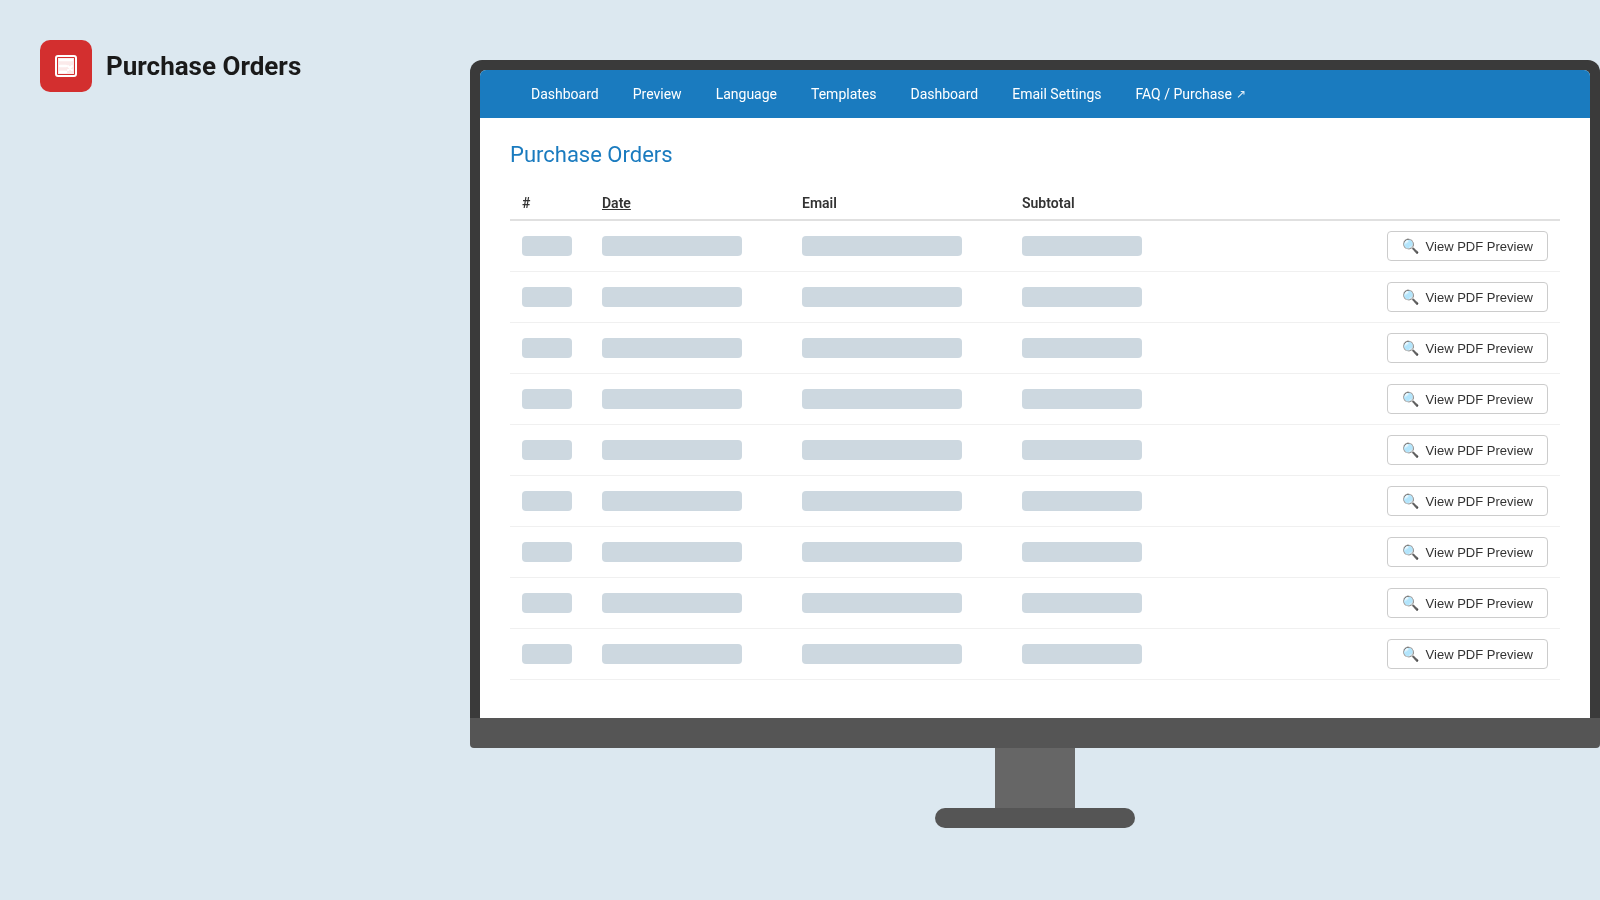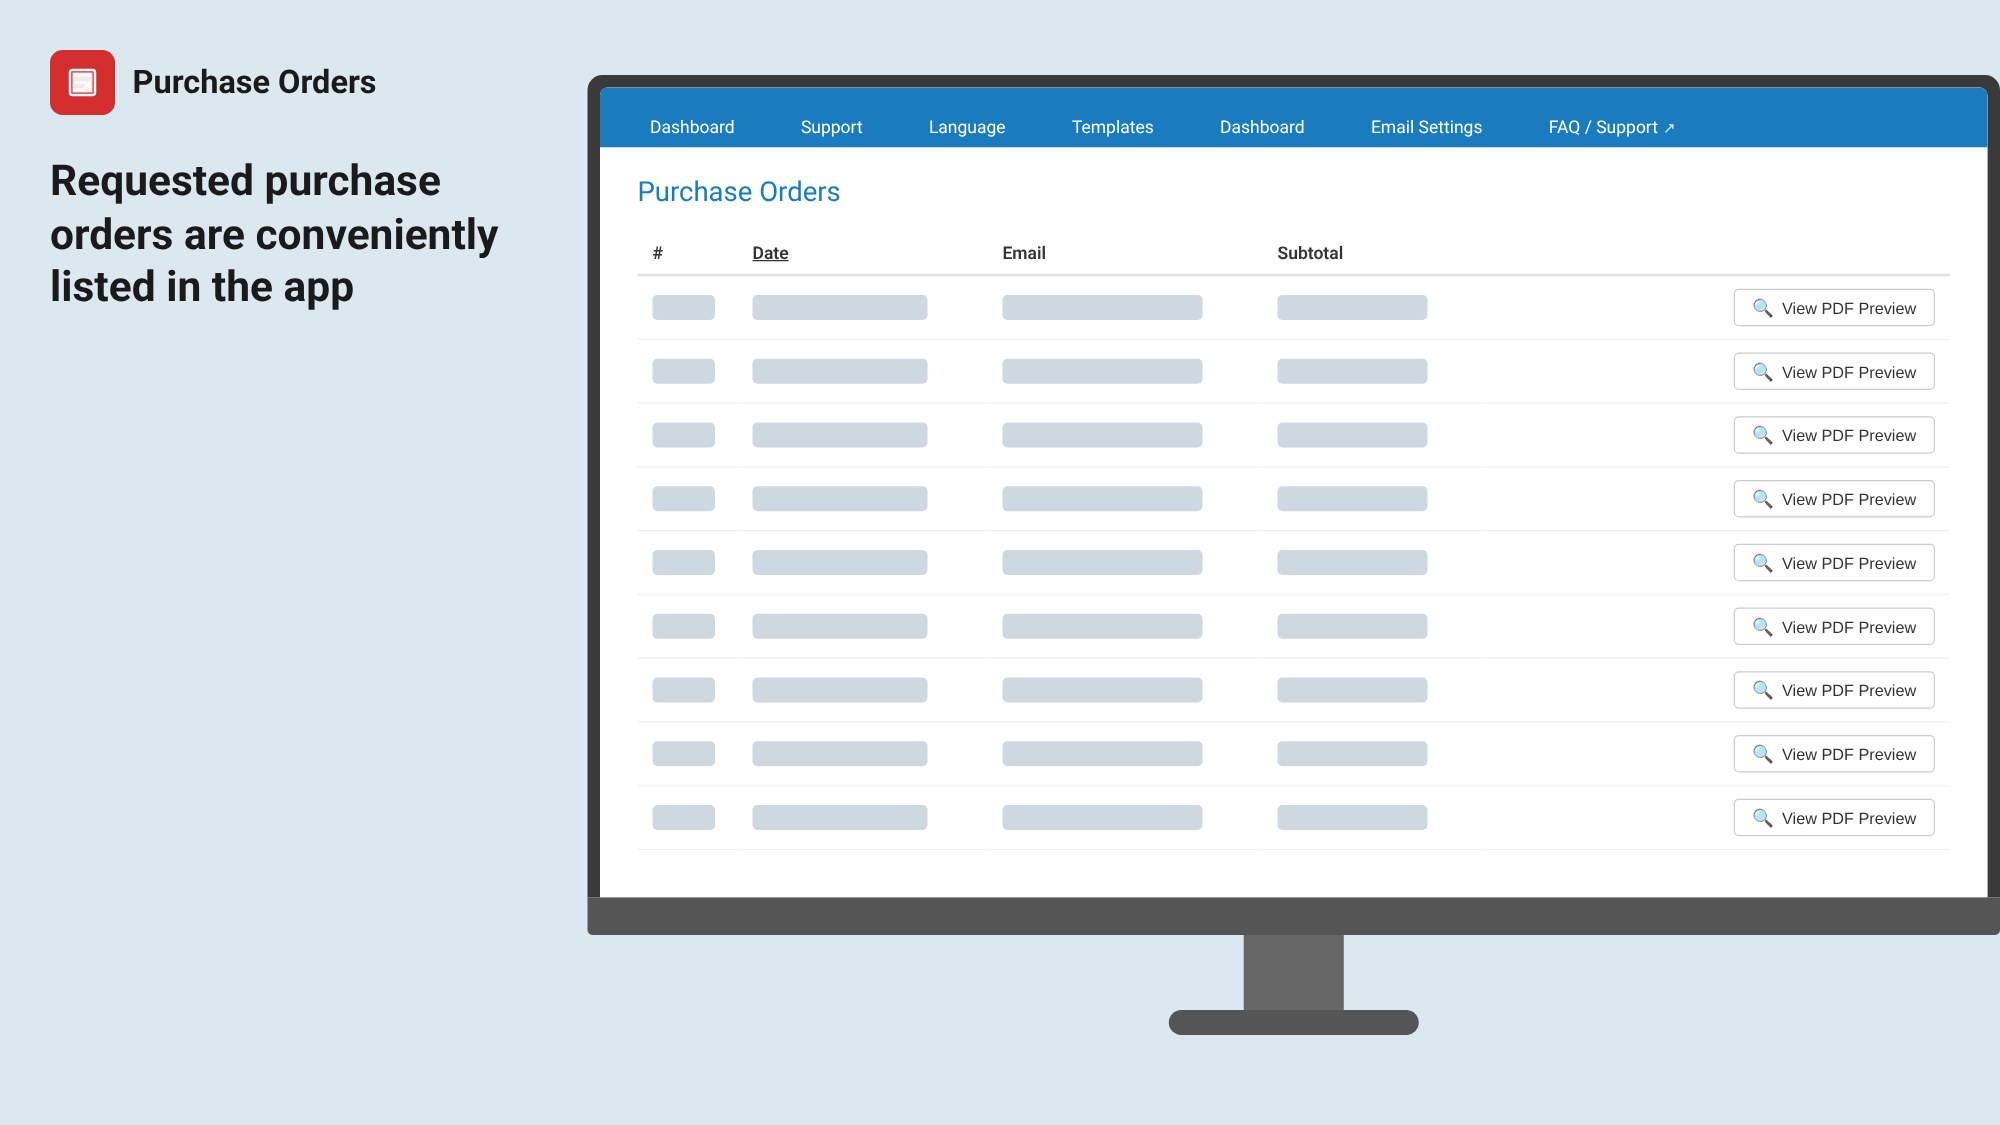--- a/index.html
+++ b/index.html
@@ -83,24 +83,24 @@
     .screen-inner {
       background: #f5f5f5;
       border-radius: 6px 6px 0 0;
       overflow: hidden;
     }
 
     
     .navbar {
       background: #1a7bbf;
       display: flex;
-      align-items: flex-end;
-      padding: 0 24px;
+      align-items: center;
+      padding: 0 35px;
       height: 48px;
-      gap: 21px;
+      gap: 2px;
     }
 
     .nav-item {
       color: #fff;
       font-size: 14px;
       padding: 8px 16px;
       cursor: pointer;
       border-radius: 4px;
       white-space: nowrap;
       display: flex;
@@ -224,36 +224,35 @@
       <svg viewBox="0 0 32 32">
         <rect x="2" y="2" width="28" height="28" rx="3" fill="#d32f2f"></rect>
         <path d="M8 8 L24 8 L24 14 L16 14 L16 24 L8 24 Z M16 14 L24 14 L24 24 L16 24" fill="white" opacity="0.9"></path>
         <rect x="6" y="6" width="20" height="20" rx="2" fill="none" stroke="white" stroke-width="2"></rect>
         <path d="M10 10 L22 10 M10 16 L16 16 M10 22 L16 22" stroke="white" stroke-width="2.5" stroke-linecap="round" fill="none"></path>
         <path d="M18 16 L22 20 M22 16 L18 20" stroke="white" stroke-width="2" stroke-linecap="round"></path>
       </svg>
     </div>
     <span class="brand-name">Purchase Orders</span>
   </div>
-  <p class="tagline">Requested purchase orders are conveniently listed in the app</p>
 </div>
 
 <div class="monitor-wrapper">
   <div class="monitor-screen">
     <div class="screen-inner">
 
       <nav class="navbar">
         <div class="nav-item">Dashboard</div>
-        <div class="nav-item">Support</div>
+        <div class="nav-item">Preview</div>
         <div class="nav-item">Language</div>
         <div class="nav-item">Templates</div>
         <div class="nav-item">Dashboard</div>
         <div class="nav-item">Email Settings</div>
         <div class="nav-item">
-          <span>FAQ / Support</span>
+          <span>FAQ / Purchase</span>
           <span class="ext-icon">↗</span>
         </div>
       </nav>
 
       <div class="main-content">
         <h2 class="page-title">Purchase Orders</h2>
 
         <table class="po-table">
           <thead>
             <tr>

